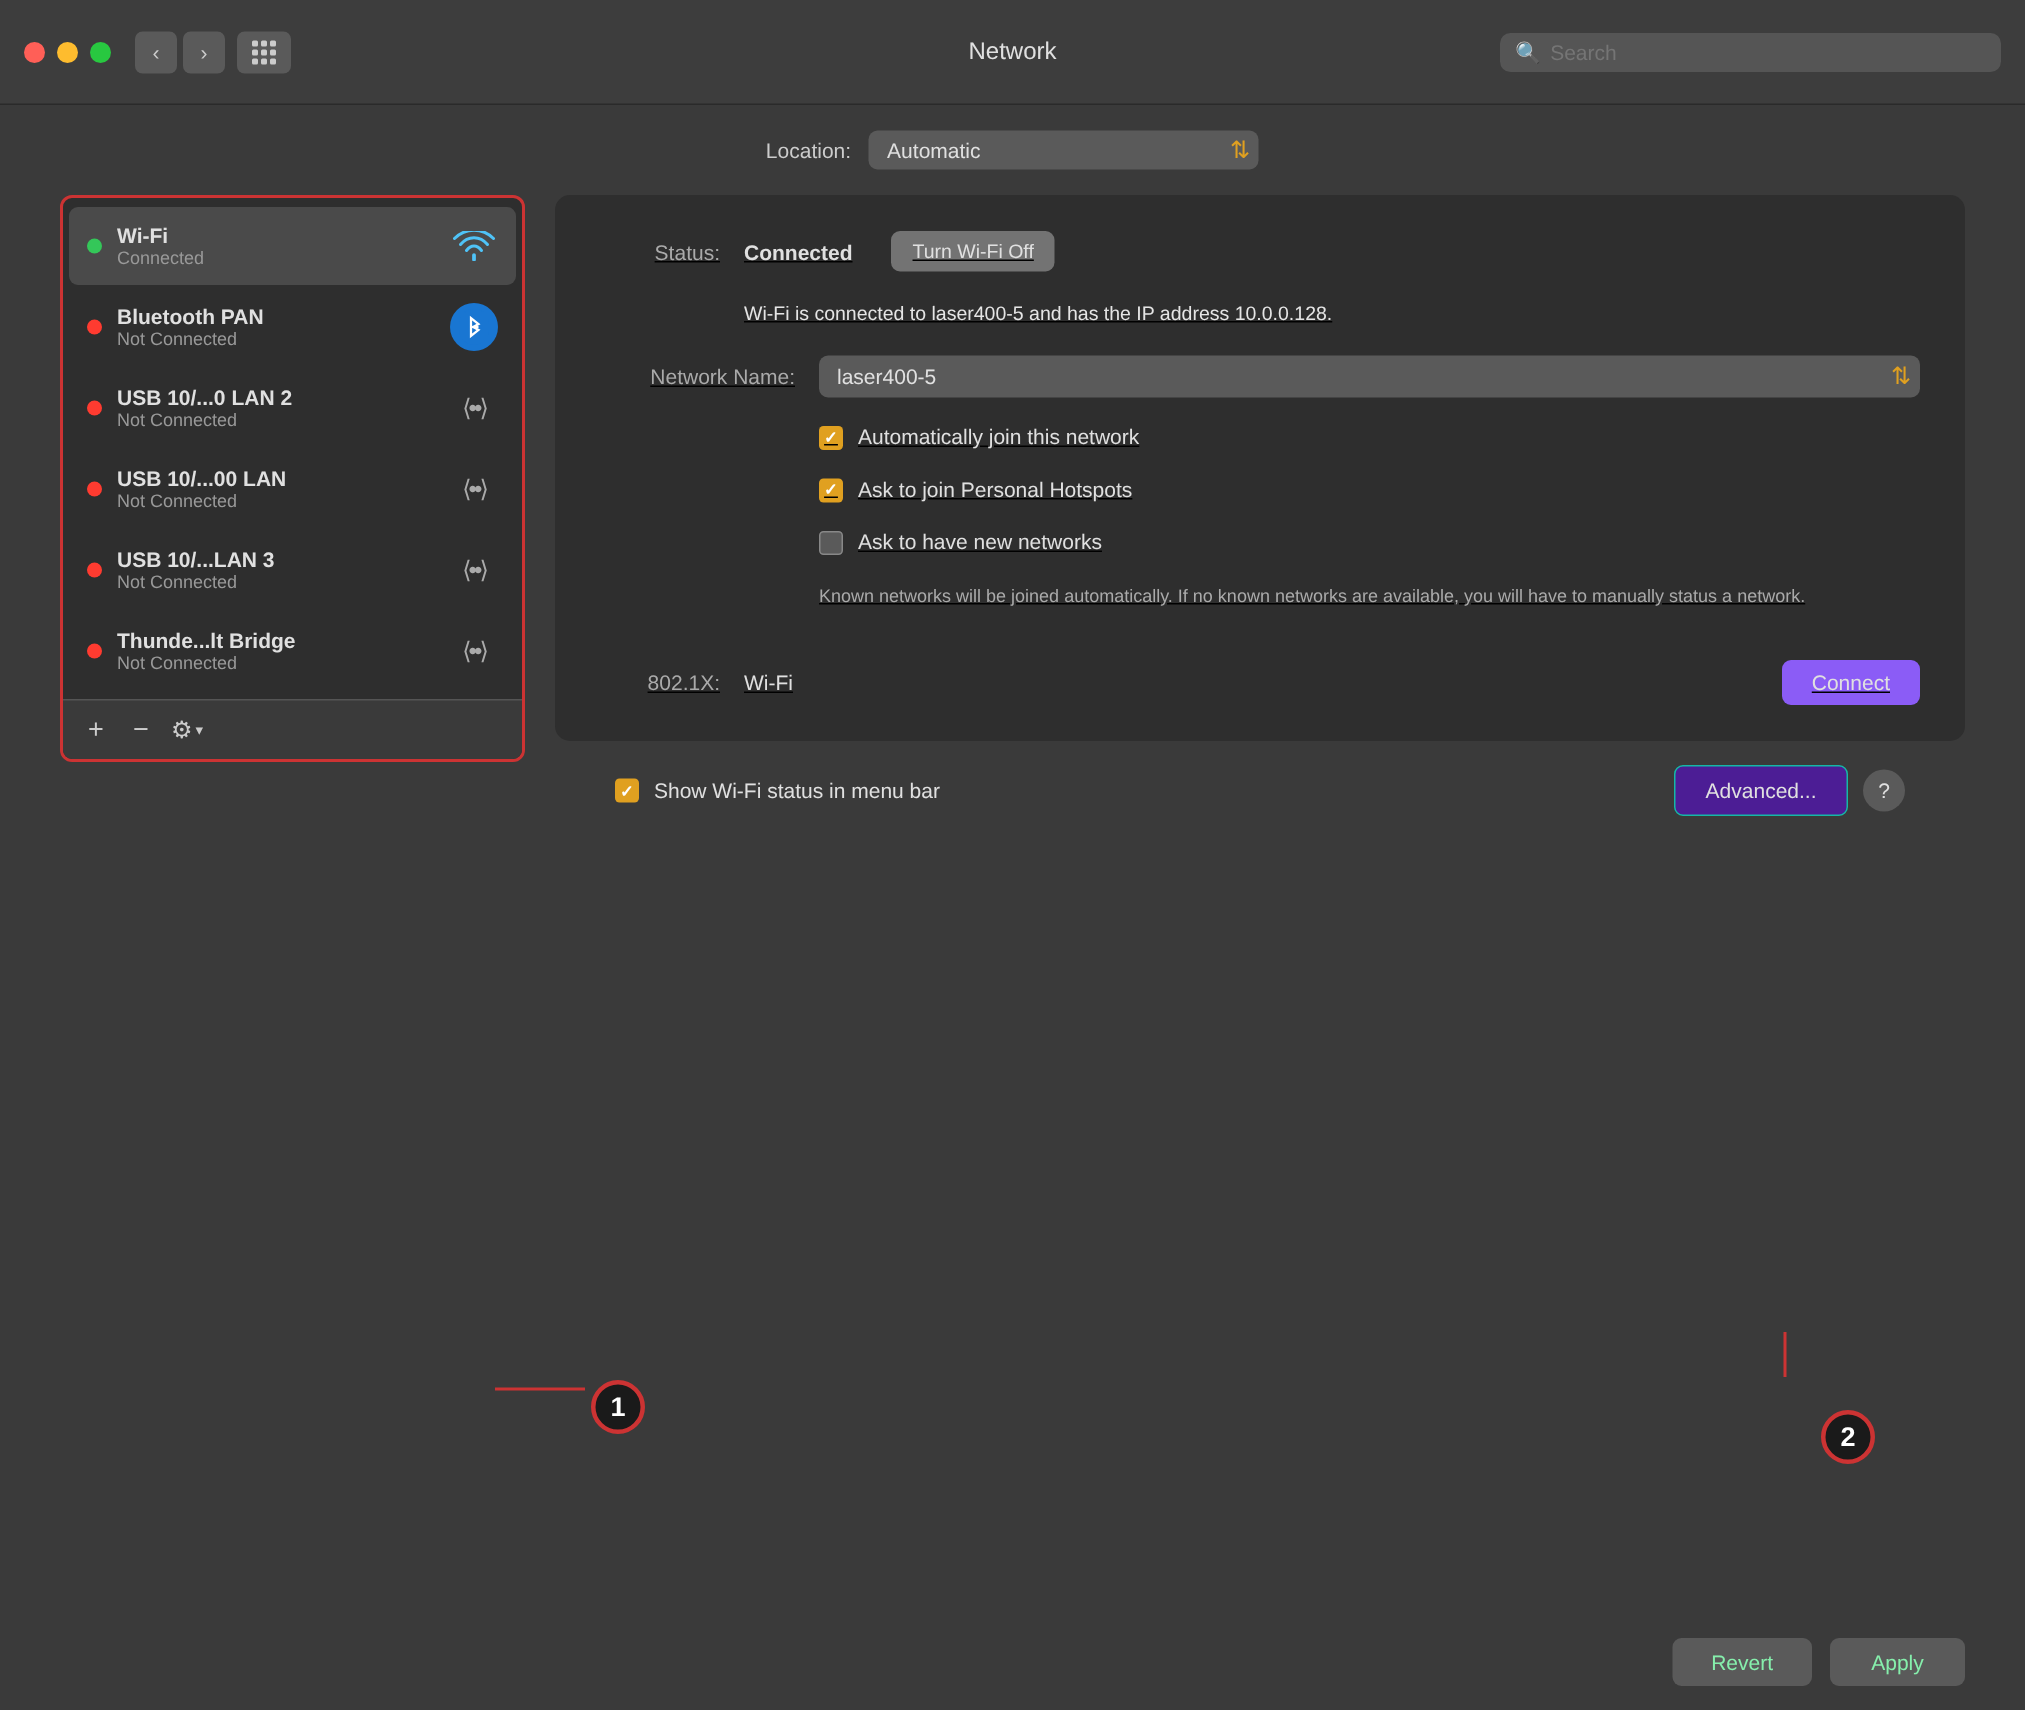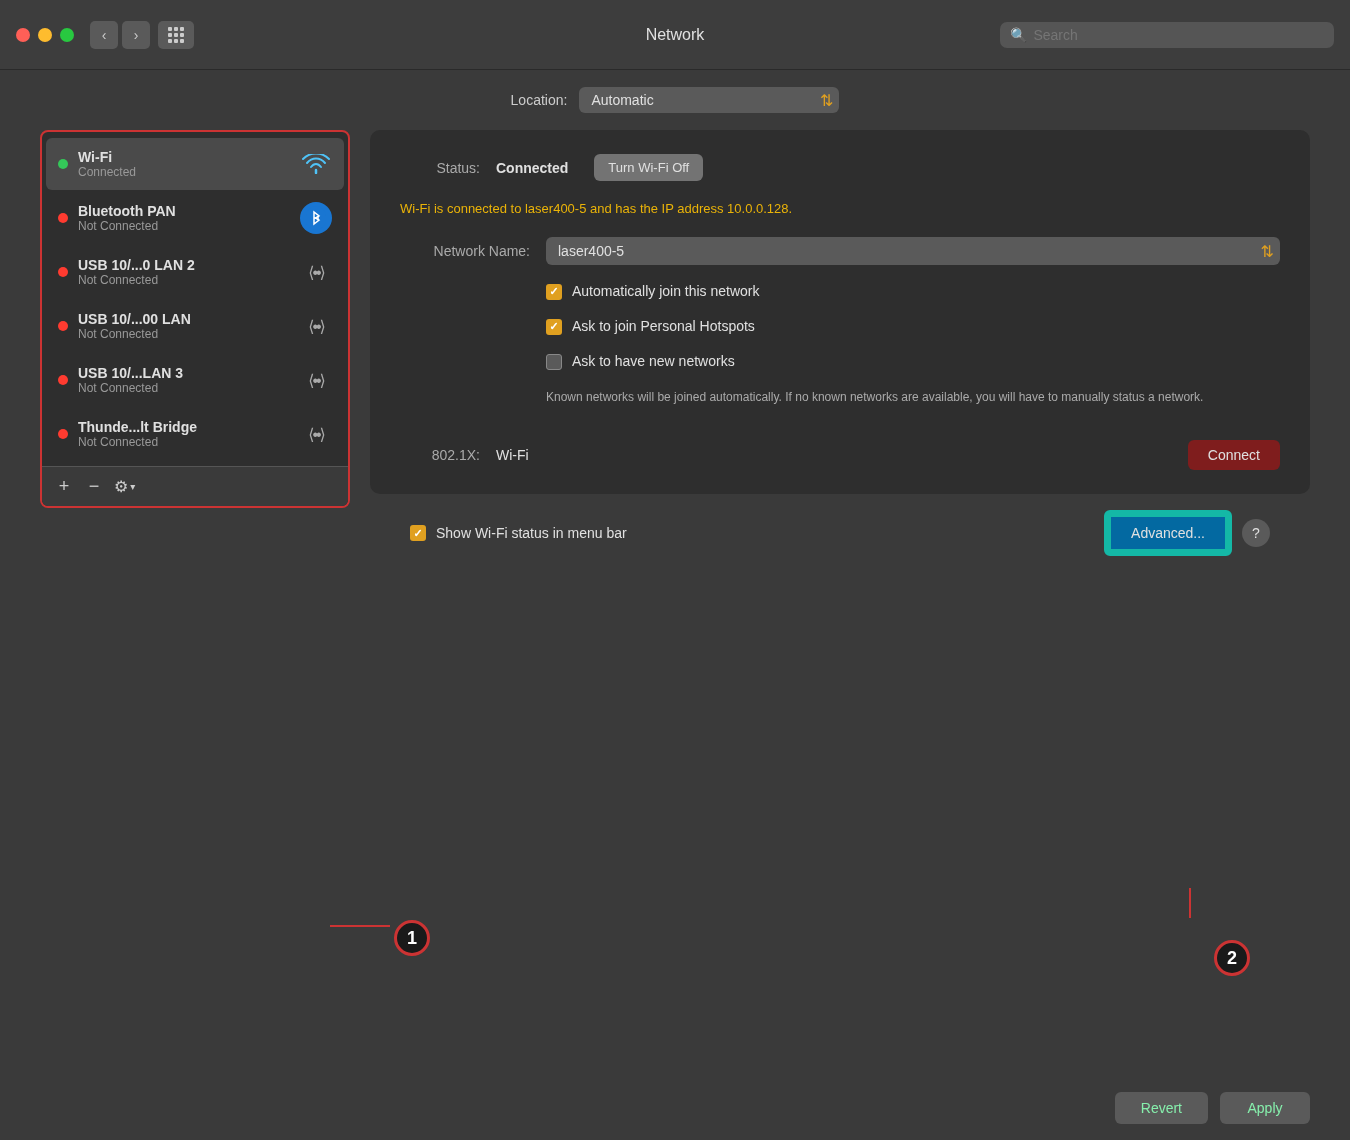--- a/index.html
+++ b/index.html
@@ -258,20 +258,21 @@
       padding: 0 4px;
     }
 
     .detail-card {
       background: #2e2e2e;
       border-radius: 10px;
       padding: 24px 30px;
       display: flex;
       flex-direction: column;
       gap: 18px;
+      text-decoration: underline;
     }
 
     .status-row {
       display: flex;
       align-items: center;
       gap: 16px;
     }
     .status-label {
       color: #aaa;
       font-size: 14px;
@@ -288,22 +289,23 @@
       border: none;
       border-radius: 6px;
       color: #e0e0e0;
       font-size: 13px;
       padding: 6px 14px;
       cursor: pointer;
       margin-left: 10px;
     }
 
     .status-description {
-      color: #eab308;
+      color: #e5e5e5;
       font-size: 13px;
+      margin-left: 96px;
       line-height: 1.5;
     }
 
     .network-name-row {
       display: flex;
       align-items: center;
       gap: 16px;
     }
     .field-label {
       color: #aaa;
@@ -382,21 +384,21 @@
       color: #aaa;
       font-size: 14px;
       width: 80px;
       text-align: right;
     }
     .dot-value {
       color: #e0e0e0;
       font-size: 14px;
     }
     .connect-btn {
-      background: #7f1d1d;
+      background: #8b5cf6;
       border: none;
       border-radius: 6px;
       color: #e0e0e0;
       font-size: 14px;
       padding: 7px 20px;
       cursor: pointer;
       margin-left: auto;
     }
 
     
@@ -405,22 +407,22 @@
       align-items: center;
       padding: 0 40px;
       margin-top: 8px;
     }
     .show-wifi-row {
       display: flex;
       align-items: center;
       gap: 10px;
     }
     .advanced-btn {
-      background: #0369a1;
-      border: 7px solid #14b8a6;
+      background: #4c1d95;
+      border: 1px solid #14b8a6;
       border-radius: 6px;
       color: #e0e0e0;
       font-size: 14px;
       padding: 8px 20px;
       cursor: pointer;
       margin-left: auto;
     }
     .help-btn {
       background: #5a5a5a;
       border: none;

